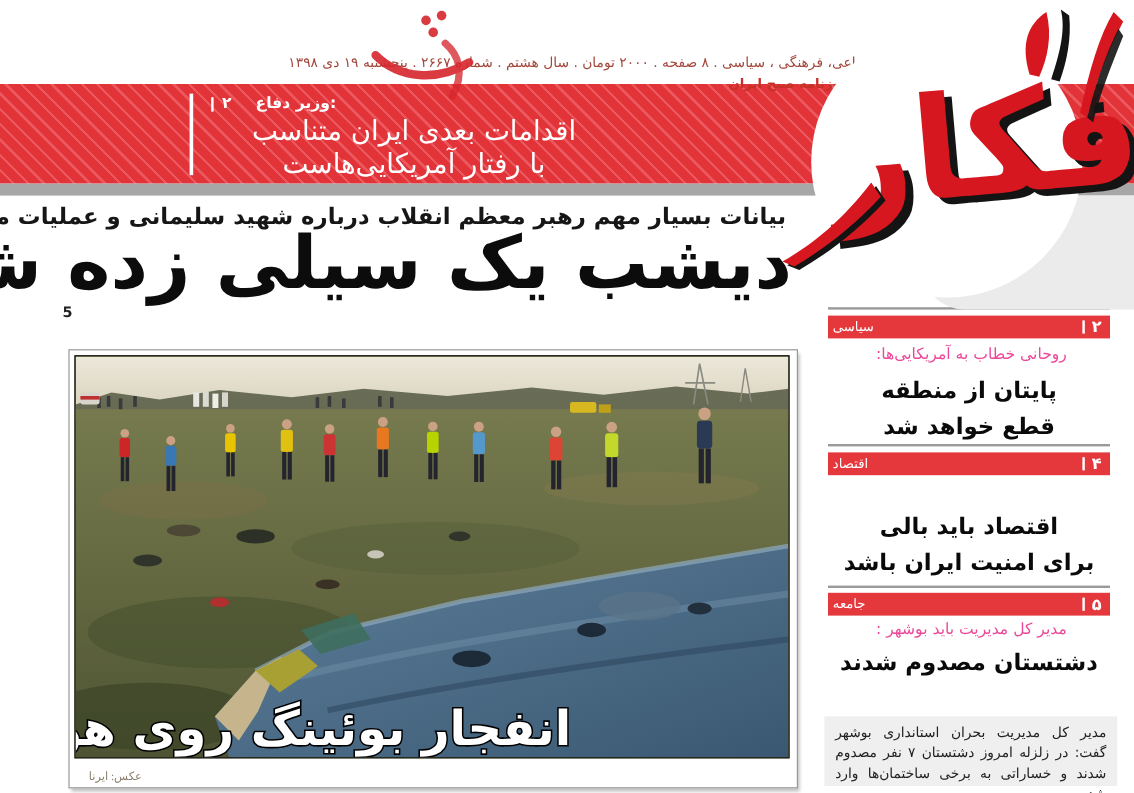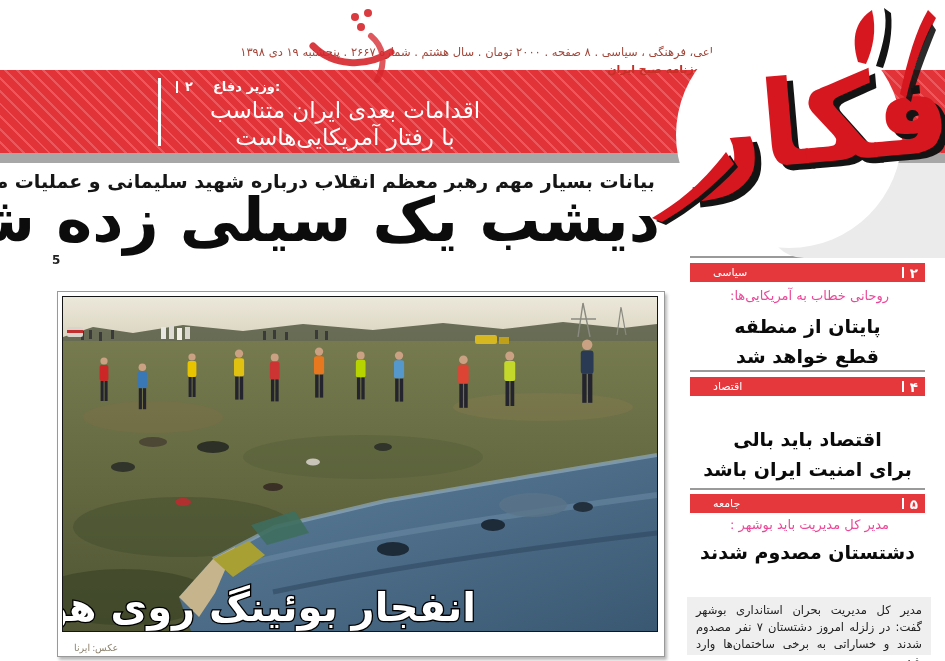--- a/index.html
+++ b/index.html
@@ -46,21 +46,21 @@
               border:1px solid #999;box-shadow:2px 3px 3px rgba(0,0,0,.28);}
   .photo-frame{position:absolute;left:4px;top:4px;width:594px;height:334px;border:1px solid #151515;
                overflow:hidden;background:#6e7147;}
   .photo-credit{position:absolute;left:16px;bottom:3px;direction:rtl;font-size:9.5px;color:#8a7f6a;font-family:Liberation Serif, serif;}
   .photo-caption{font-family:"DejaVu Sans",sans-serif;font-weight:bold;}
 
   
   .side-rule{position:absolute;left:690px;width:235px;height:2px;background:#9a9a9a;}
   .side-bar{position:absolute;left:690px;width:235px;height:19px;background:#e5383d;color:#fff;
             display:flex;align-items:center;direction:ltr;}
-  .side-bar .cat{font-size:11px;padding-left:23px;direction:rtl;}
+  .side-bar .cat{font-size:11px;padding-left:4px;direction:rtl;}
   .side-bar .sp{flex:1;}
   .side-bar .tick{width:2px;height:11px;background:#fff;margin-right:6px;}
   .side-bar .pg{font-size:13.5px;font-weight:bold;padding-right:7px;}
   .side-kicker{position:absolute;left:730px;width:235px;text-align:left;direction:rtl;
                font-size:13px;color:#ec4899;}
   .side-headline{position:absolute;left:690px;width:235px;text-align:center;direction:rtl;
                  font-size:19px;line-height:30px;font-weight:bold;color:#0a0a0a;}
   .side-body{position:absolute;left:687px;top:597px;width:244px;height:58px;background:#efefef;
              box-sizing:border-box;padding:5px 9px;direction:rtl;text-align:justify;
              font-size:11.5px;line-height:17px;color:#222;}

